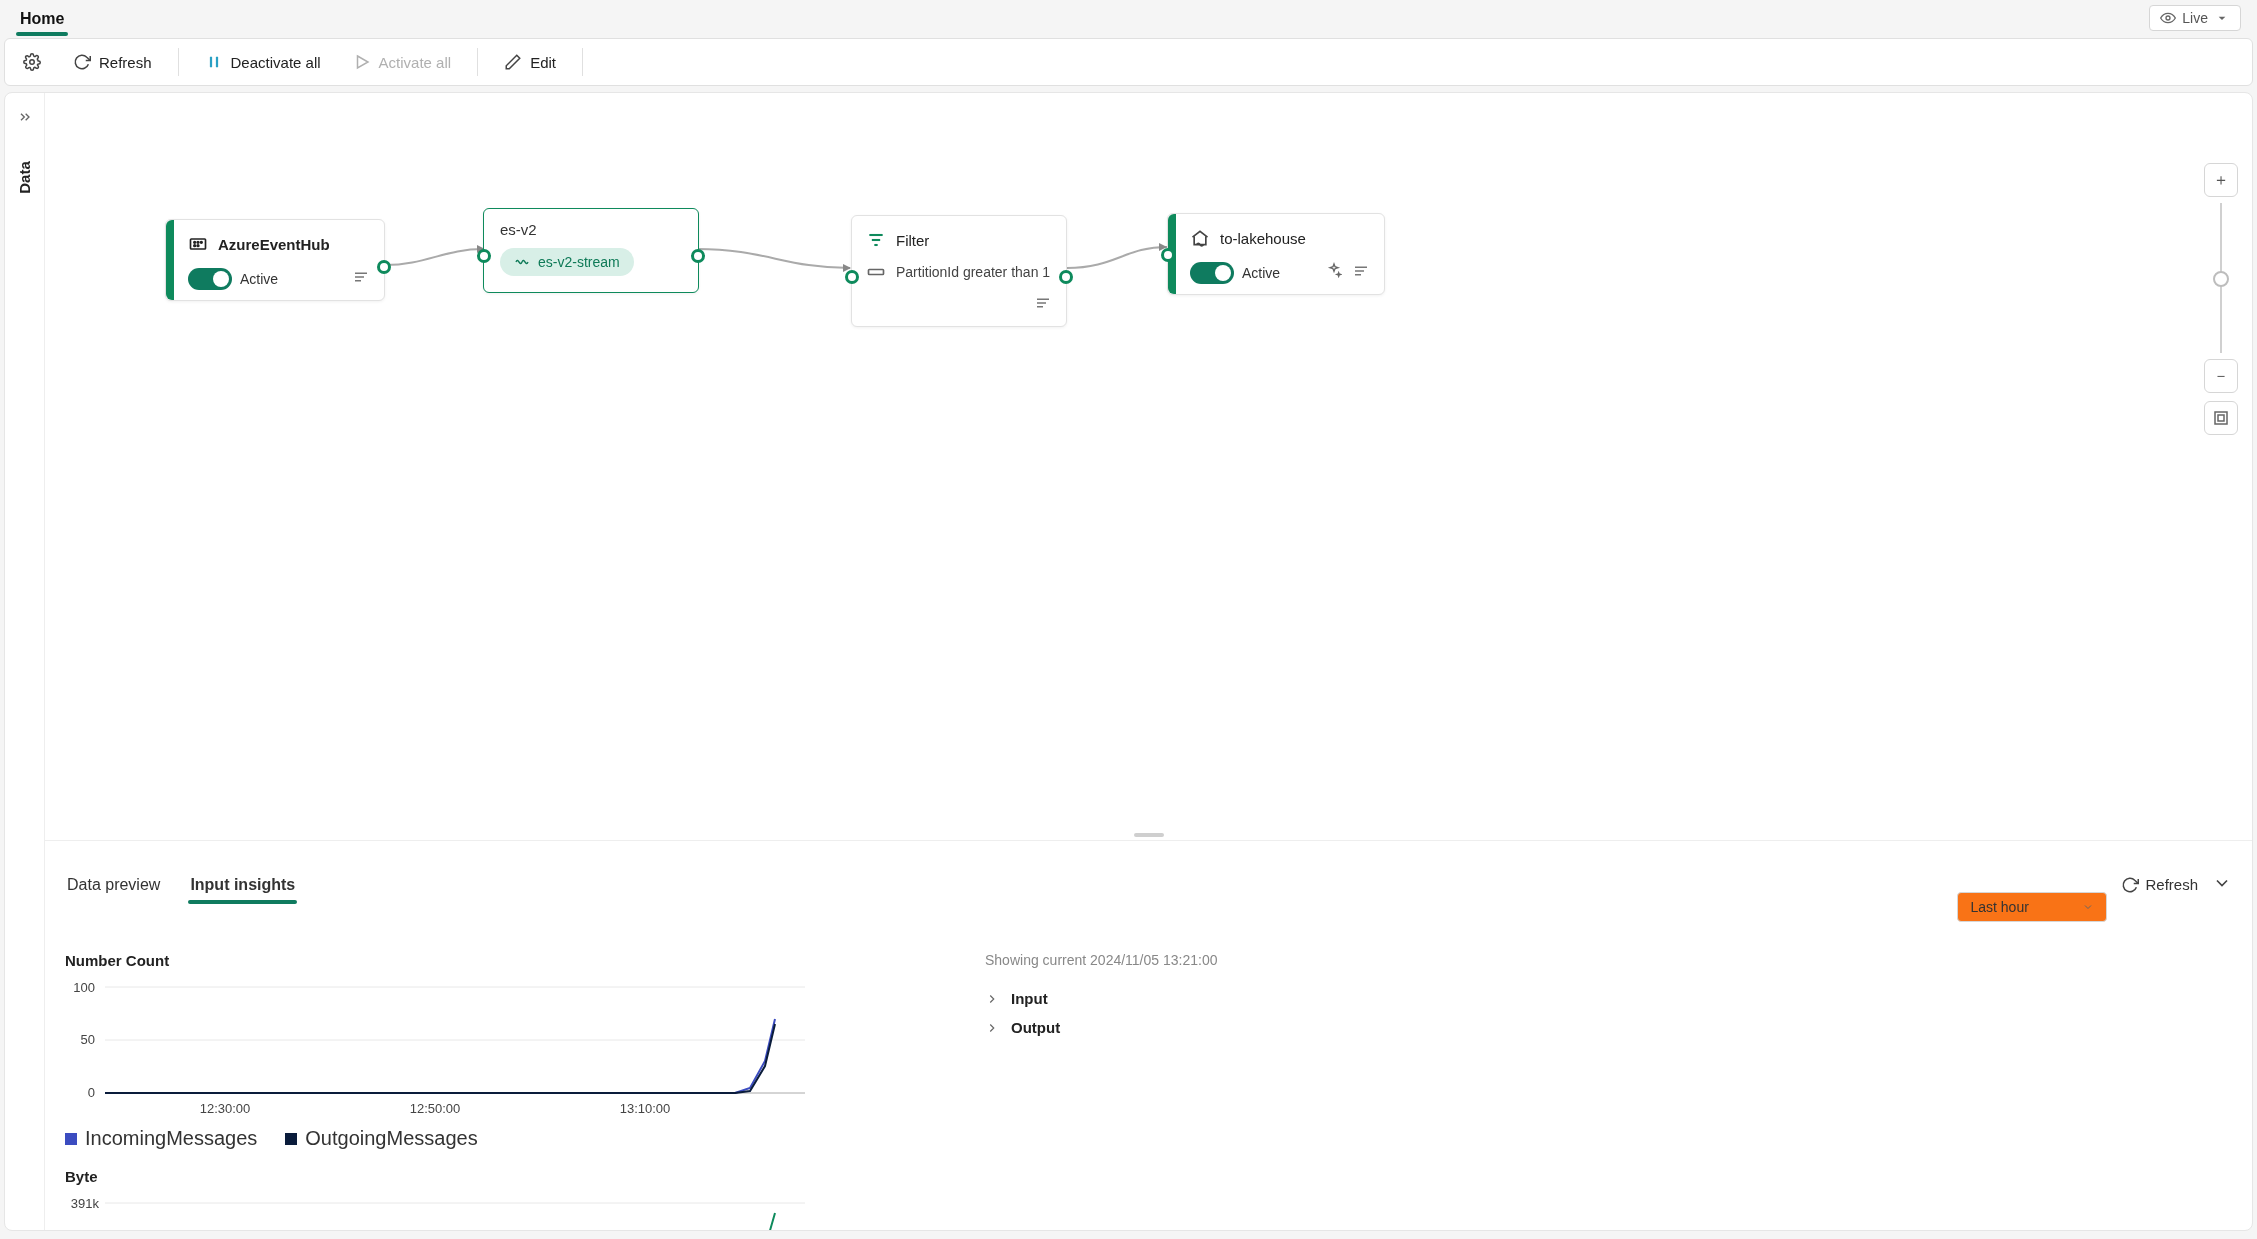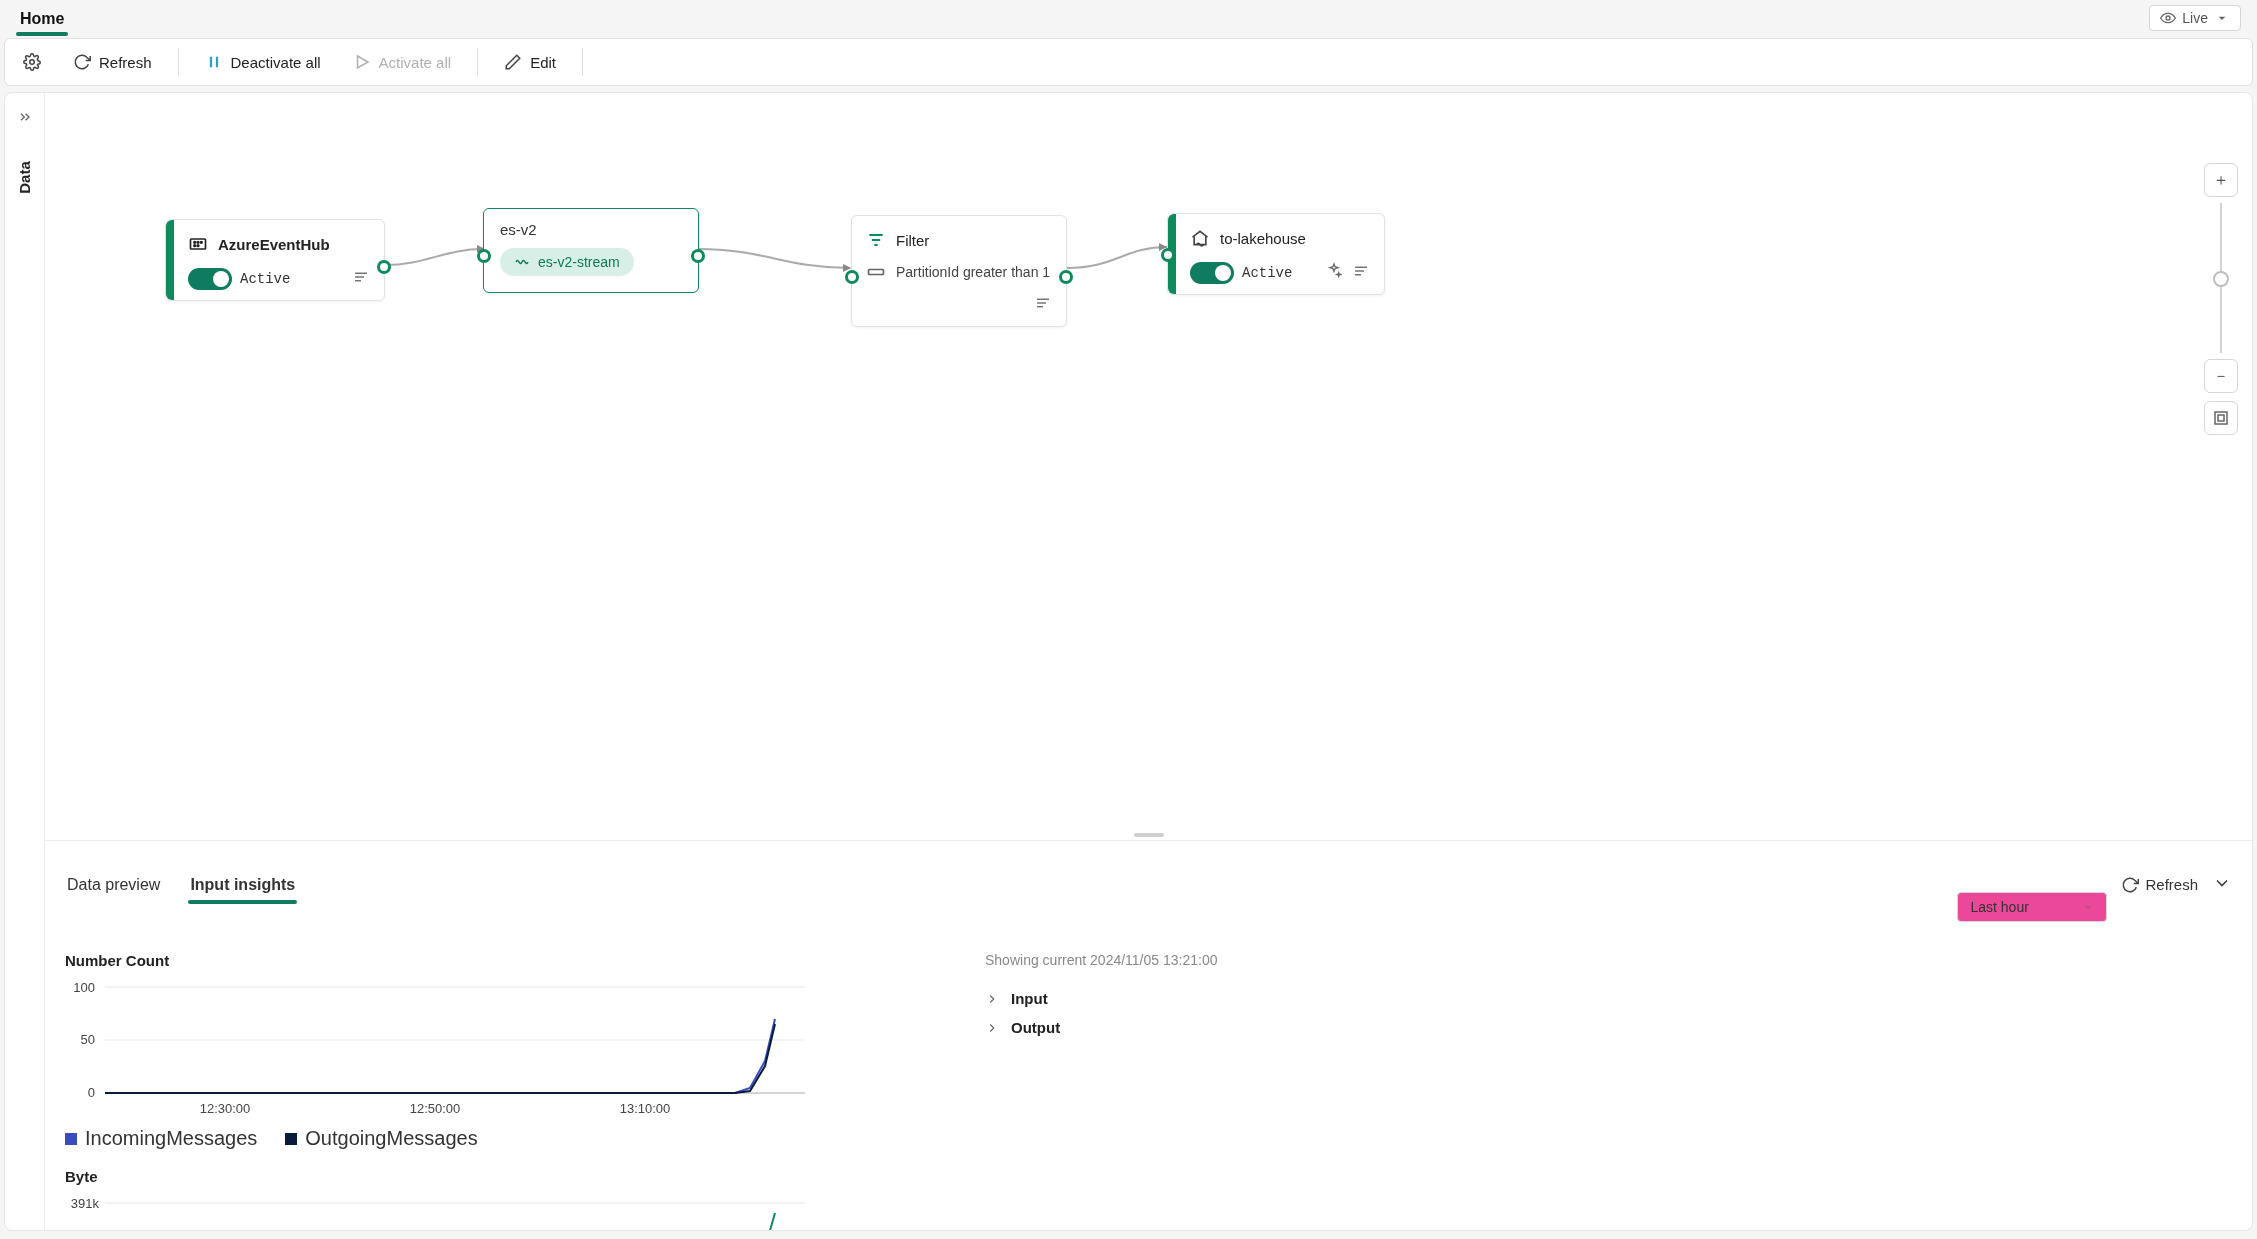--- a/index.html
+++ b/index.html
@@ -30,21 +30,21 @@
   .card-body { flex:1; display:flex; flex-direction:column; position:relative; }
 
   
   .canvas { flex:1; position:relative; overflow:hidden; }
   .node { position:absolute; background:#fff; border:1px solid #e2e2e2; border-radius:6px; box-shadow:0 1px 3px rgba(0,0,0,.06); padding:14px 14px 10px; }
   .node .title-row { display:flex; align-items:center; gap:10px; font-size:15px; font-weight:400; color:#222;}
   .node .title-row.bold { font-weight:600; }
   .node .status-row { display:flex; align-items:center; justify-content:space-between; margin-top:14px;}
   .toggle { width:44px; height:22px; border-radius:12px; background:#0f7b5f; position:relative; cursor:pointer;}
   .toggle::after { content:""; position:absolute; right:3px; top:3px; width:16px; height:16px; border-radius:50%; background:#fff;}
-  .status-lbl { font-size:14px; color:#333; margin-left:8px;font-family:Liberation Mono, monospace;}
+  .status-lbl { font-size:14px; color:#333; margin-left:8px;}
   .more { color:#6a6a6a; cursor:pointer; }
   .green-strip { position:absolute; left:0; top:0; bottom:0; width:8px; background:#0e8a5c; border-radius:6px 0 0 6px;}
   .port { width:14px; height:14px; border-radius:50%; background:#fff; border:3px solid #0e8a5c; position:absolute; }
   .chip { display:inline-flex; align-items:center; gap:8px; background:#d8efe7; color:#0e7a57; padding:6px 14px; border-radius:18px; font-size:14px;}
   .chip svg { width:16px; height:16px; }
 
   .node-stream { border:1.5px solid #0e8a5c; padding:12px 16px 16px; }
   .node-stream .title-row { font-weight:400; color:#333; font-size:15px; margin-bottom:10px;}
 
   .icon-sm { width:20px; height:20px; flex:0 0 auto; }
@@ -59,21 +59,21 @@
   .divider div { width:30px; height:4px; background:#cfcfcf; border-radius:2px;}
 
   
   .bottom { border-top:1px solid #eee; flex:0 0 390px; display:flex; flex-direction:column; overflow:auto;}
   .bottom-head { display:flex; align-items:center; justify-content:space-between; padding:6px 20px 0;}
   .btabs { display:flex; gap:26px; }
   .btab { font-size:16px; color:#333; padding:10px 2px; cursor:pointer; position:relative;}
   .btab.active { font-weight:600; }
   .btab.active::after { content:""; position:absolute; left:0; right:0; bottom:0; height:4px; background:#0f7b5f; border-radius:2px;}
   .bhead-right { display:flex; align-items:center; gap:14px;}
-  .select { border:1px solid #d6d6d6; background:#ec4899; padding:6px 12px; border-radius:4px; font-size:14px; min-width:150px; display:flex; align-items:center; justify-content:space-between; cursor:pointer; color:#333;margin-top:45px;}
+  .select { border:1px solid #d6d6d6; background:#f97316; padding:6px 12px; border-radius:4px; font-size:14px; min-width:150px; display:flex; align-items:center; justify-content:space-between; cursor:pointer; color:#333;margin-top:45px;}
   .refresh2 { display:flex; align-items:center; gap:6px; cursor:pointer; font-size:15px; color:#333;}
 
   .charts { display:flex; padding:12px 20px 20px; gap:40px;}
   .chart-col { flex:0 0 760px;}
   .side-col { flex:1; padding-left:120px;}
   .chart-title { font-size:15px; font-weight:700; margin:18px 0 8px; color:#222;}
   .chart-svg { width:740px; height:140px; }
   .legend { display:flex; gap:28px; margin-top:6px; font-size:20px; color:#333;}
   .legend-item { display:flex; align-items:center; gap:8px;}
   .legend-sw { width:12px; height:12px; }

